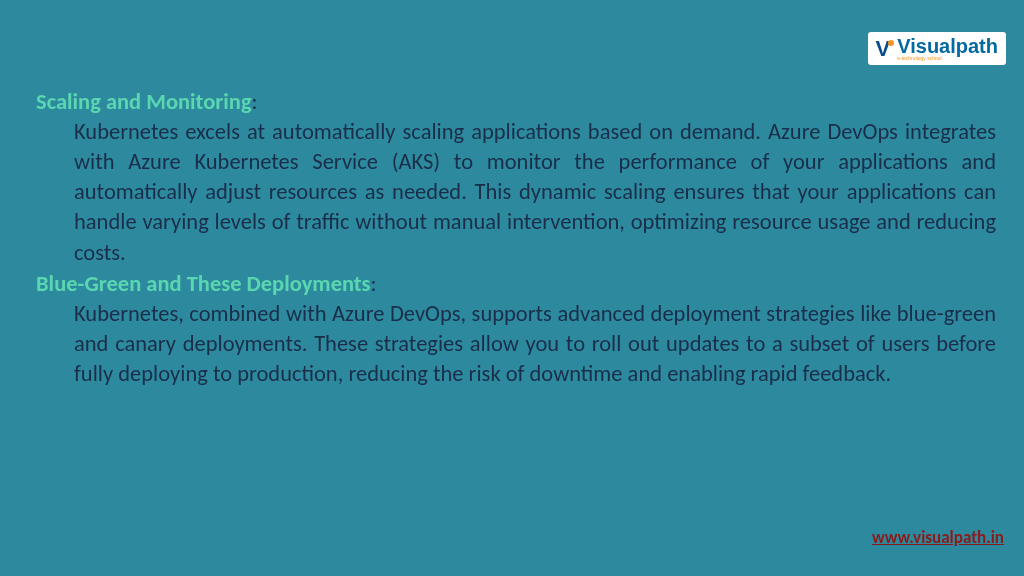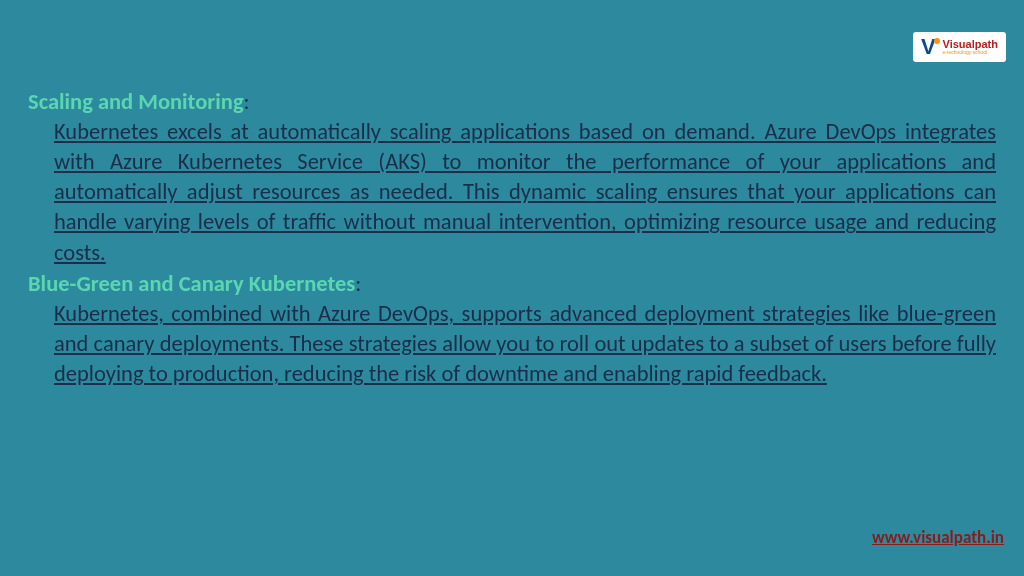--- a/index.html
+++ b/index.html
@@ -44,54 +44,53 @@
       border-radius: 50%;
       margin-bottom: 14px;
       margin-left: -2px;
     }
     .logo-text {
       display: flex;
       flex-direction: column;
       line-height: 1;
     }
     .logo-main {
-      color: #b91c1c;
+      color: #0369a1;
       font-weight: bold;
-      font-size: 11px;
+      font-size: 20px;
       font-family: Arial, sans-serif;
     }
     .logo-sub {
       color: #f7931e;
       font-size: 5px;
       font-family: Arial, sans-serif;
     }
     .content {
       position: absolute;
       top: 88px;
-      left: 28px;
+      left: 36px;
       right: 28px;
     }
     .heading {
       color: #5ad6b0;
       font-weight: bold;
       font-size: 22.5px;
       display: inline;
     }
     .heading-colon {
       color: #1a2e4a;
       font-size: 22.5px;
     }
     .body-text {
       color: #1a2e4a;
       font-size: 22.5px;
       text-align: justify;
-      margin-left: 26px;
+      margin-left: 38px;
       line-height: 1.34;
       margin-top: 2px;
-      text-decoration: underline;
     }
     .section {
       margin-bottom: 2px;
     }
     .footer-link {
       position: absolute;
       bottom: 28px;
       right: 20px;
       color: #8b1a1a;
       font-weight: bold;
@@ -114,18 +113,18 @@
     <span class="logo-sub">e-technology school</span>
   </div>
 </div>
 
 <div class="content">
   <div class="section">
     <span class="heading">Scaling and Monitoring</span><span class="heading-colon">:</span>
     <div class="body-text">Kubernetes excels at automatically scaling applications based on demand. Azure DevOps integrates with Azure Kubernetes Service (AKS) to monitor the performance of your applications and automatically adjust resources as needed. This dynamic scaling ensures that your applications can handle varying levels of traffic without manual intervention, optimizing resource usage and reducing costs.</div>
   </div>
   <div class="section">
-    <span class="heading">Blue-Green and Canary Kubernetes</span><span class="heading-colon">:</span>
+    <span class="heading">Blue-Green and These Deployments</span><span class="heading-colon">:</span>
     <div class="body-text">Kubernetes, combined with Azure DevOps, supports advanced deployment strategies like blue-green and canary deployments. These strategies allow you to roll out updates to a subset of users before fully deploying to production, reducing the risk of downtime and enabling rapid feedback.</div>
   </div>
 </div>
 
 <a class="footer-link">www.visualpath.in</a>
 
 </body></html>

